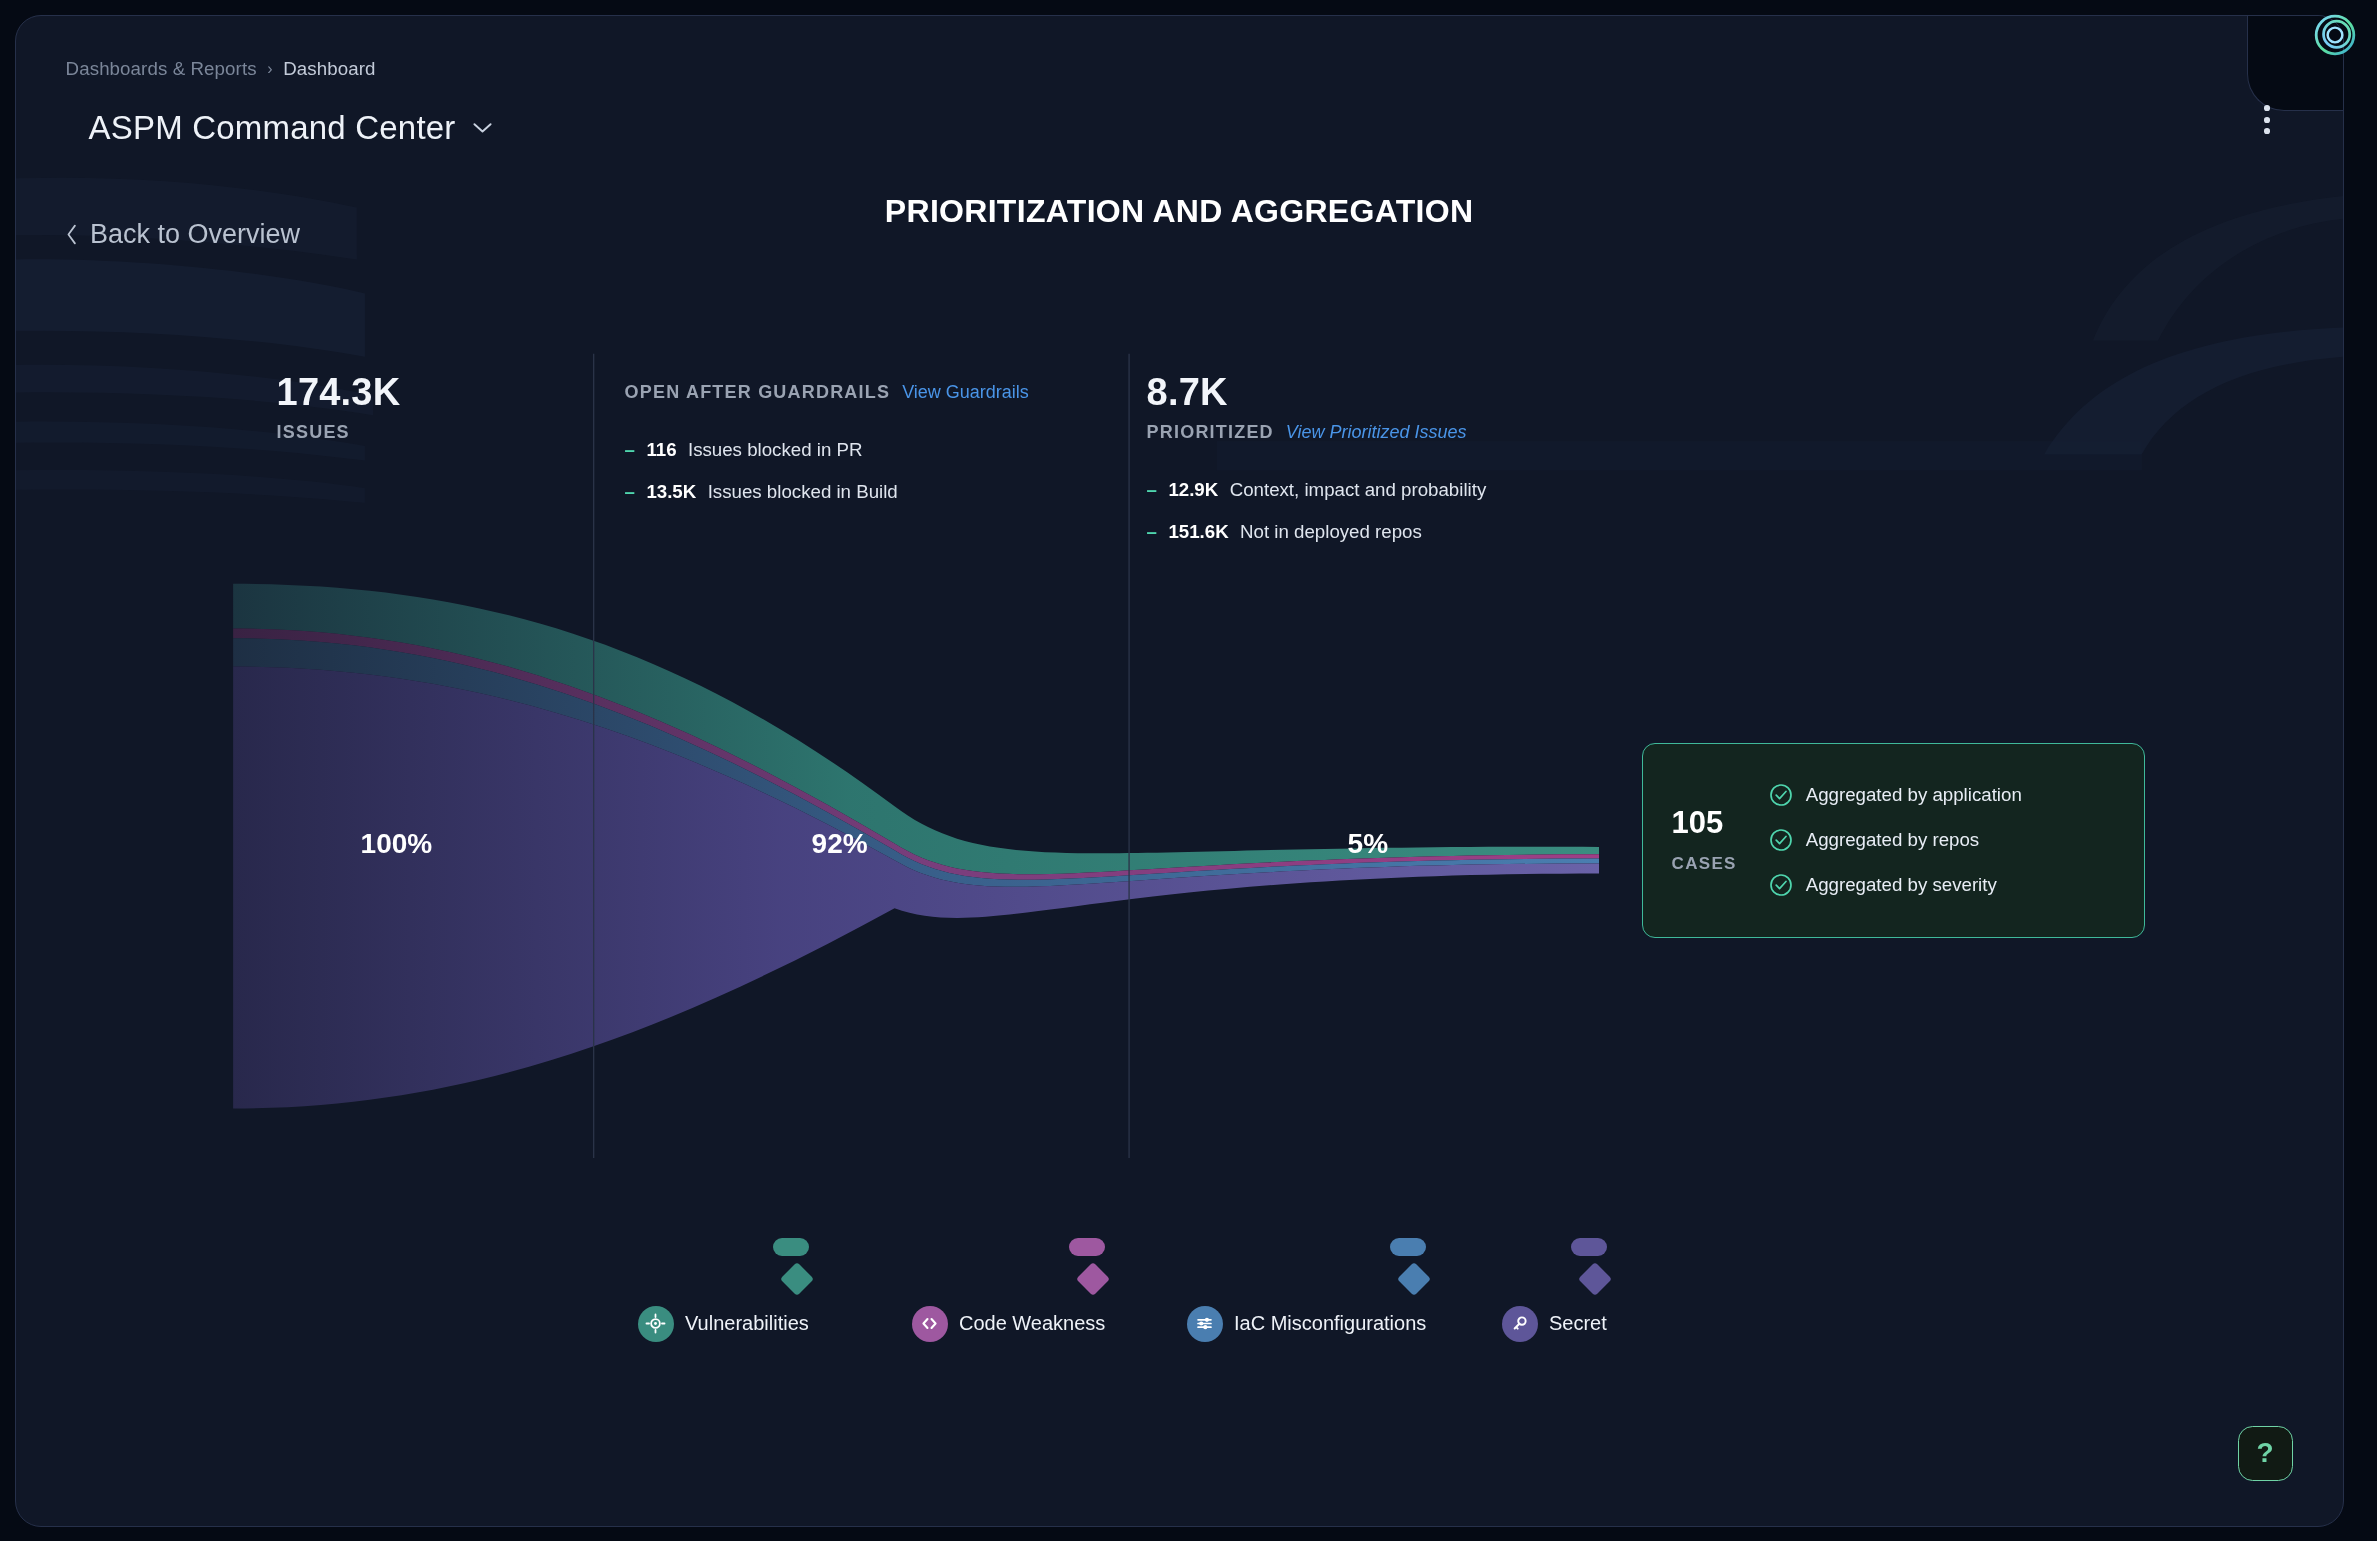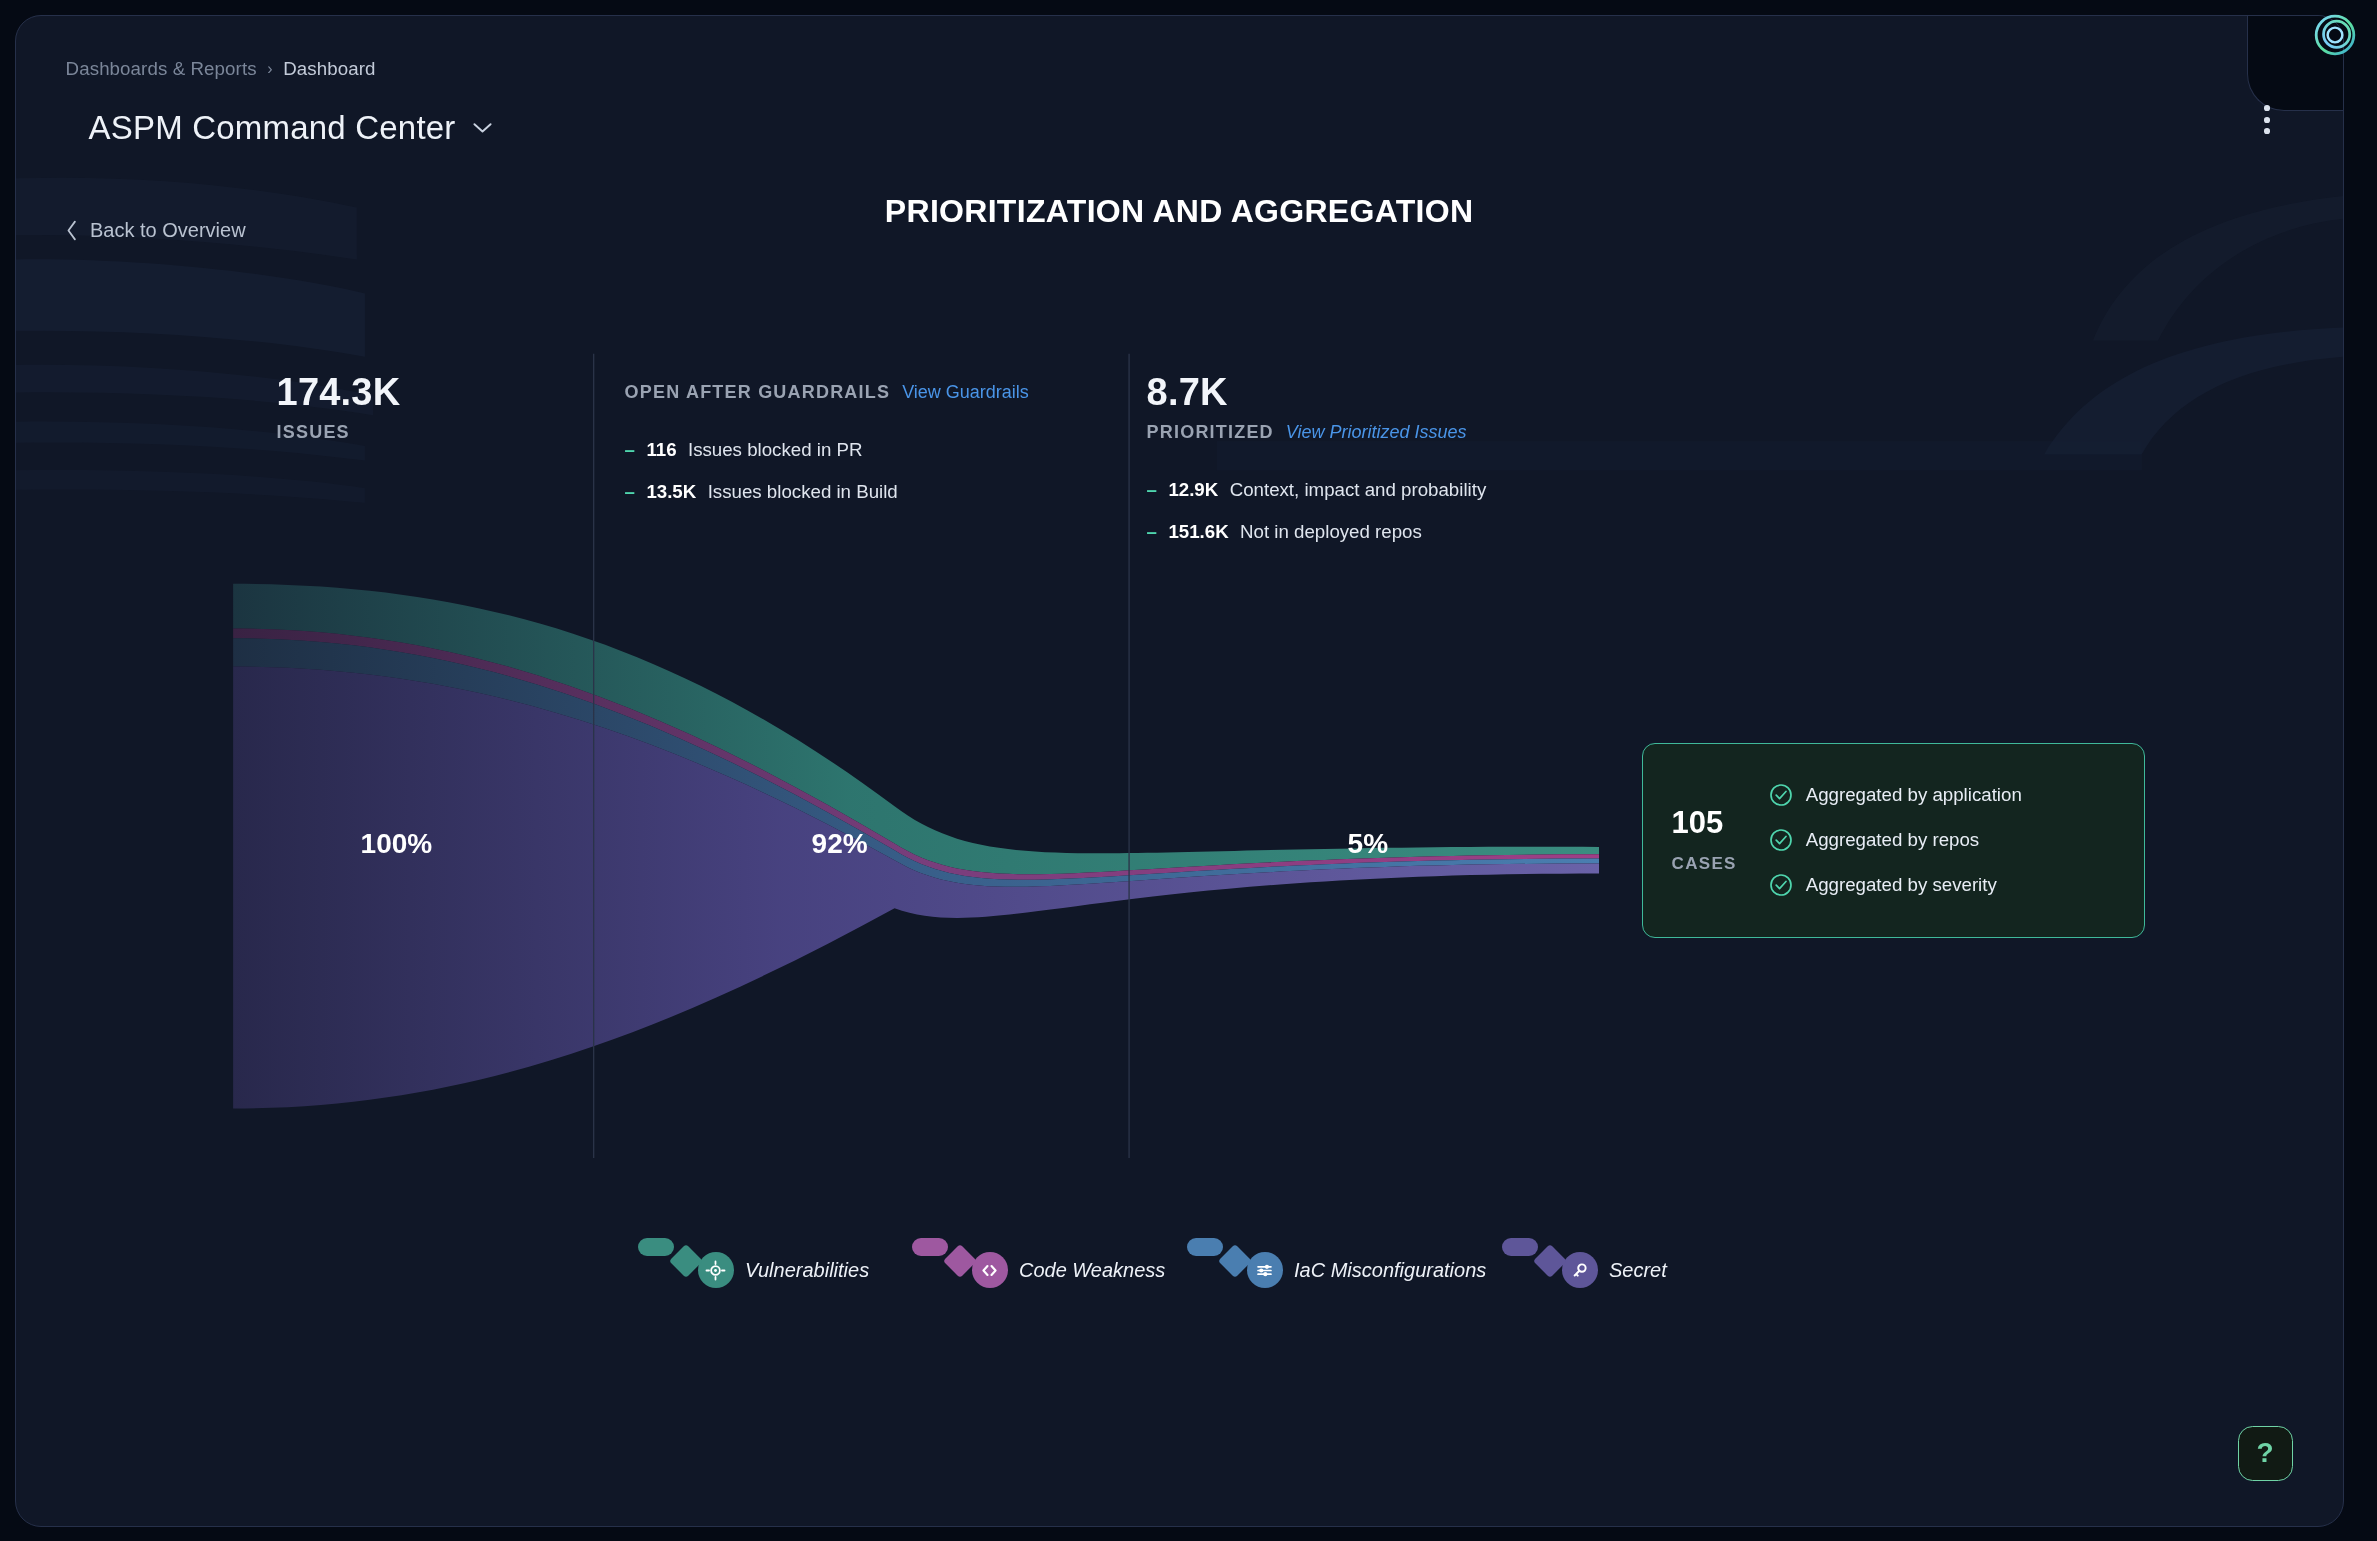--- a/index.html
+++ b/index.html
@@ -56,21 +56,21 @@
   .kebab {
     position: absolute; right: 68px; top: 85px; z-index: 30;
     display: flex; flex-direction: column; gap: 5.7px; align-items: center;
     padding: 4.9px; cursor: pointer;
   }
   .kebab i { width: 5.7px; height: 5.7px; border-radius: 50%; background: #dbe2ed; display: block; }
 
   .back-link {
     position: absolute; left: 50px; top: 203px; z-index: 10;
     display: flex; align-items: center; gap: 13px;
-    font-size: 20px; color: #b9c2d0; cursor: pointer;
+    font-size: 27px; color: #b9c2d0; cursor: pointer;
   }
 
   .page-heading {
     position: absolute; top: 177px; left: 0; right: 0; text-align: center; z-index: 10;
     font-size: 32px; font-weight: bold; color: #ffffff; letter-spacing: 0.3px;
   }
 
   
   .stats { position: absolute; left: 0; top: 312px; width: 100%; height: 812px; z-index: 12; }
 
@@ -105,21 +105,21 @@
     background: #13251f; border: 0.8px solid #3fb99a; border-radius: 13px;
     display: flex; align-items: center; padding: 0 29px; gap: 32px; z-index: 16;
   }
   .cases-num { font-size: 31px; font-weight: bold; color: #ffffff; line-height: 1.1; }
   .cases-word { font-size: 17px; font-weight: bold; letter-spacing: 1.3px; color: #9aa3b2; margin-top: 14px; }
   .cases-list { display: flex; flex-direction: column; gap: 21px; }
   .case-item { display: flex; align-items: center; gap: 13px; font-size: 18.7px; color: #e8edf5; white-space: nowrap; }
 
   
   .legend { position: absolute; left: 0; top: 1222px; width: 100%; z-index: 16; }
-  .legend-item { position: absolute; display: flex; flex-direction: row; align-items: flex-start; font-style: italic; }
+  .legend-item { position: absolute; display: flex; flex-direction: column; align-items: flex-end; }
   .lg-bar { width: 36px; height: 18px; border-radius: 9px; }
   .lg-diamond { width: 24px; height: 24px; transform: rotate(45deg); border-radius: 3.2px; margin-top: 11.4px; }
   .lg-row { display: flex; align-items: center; gap: 11.4px; margin-top: 14.6px; }
   .lg-circle { width: 36px; height: 36px; border-radius: 50%; display: flex; align-items: center; justify-content: center; }
   .lg-text { font-size: 20px; color: #eef2f8; white-space: nowrap; }
 
   
   .help-btn {
     position: absolute; right: 50px; bottom: 45px;
     width: 55px; height: 55px; border-radius: 14.6px;

